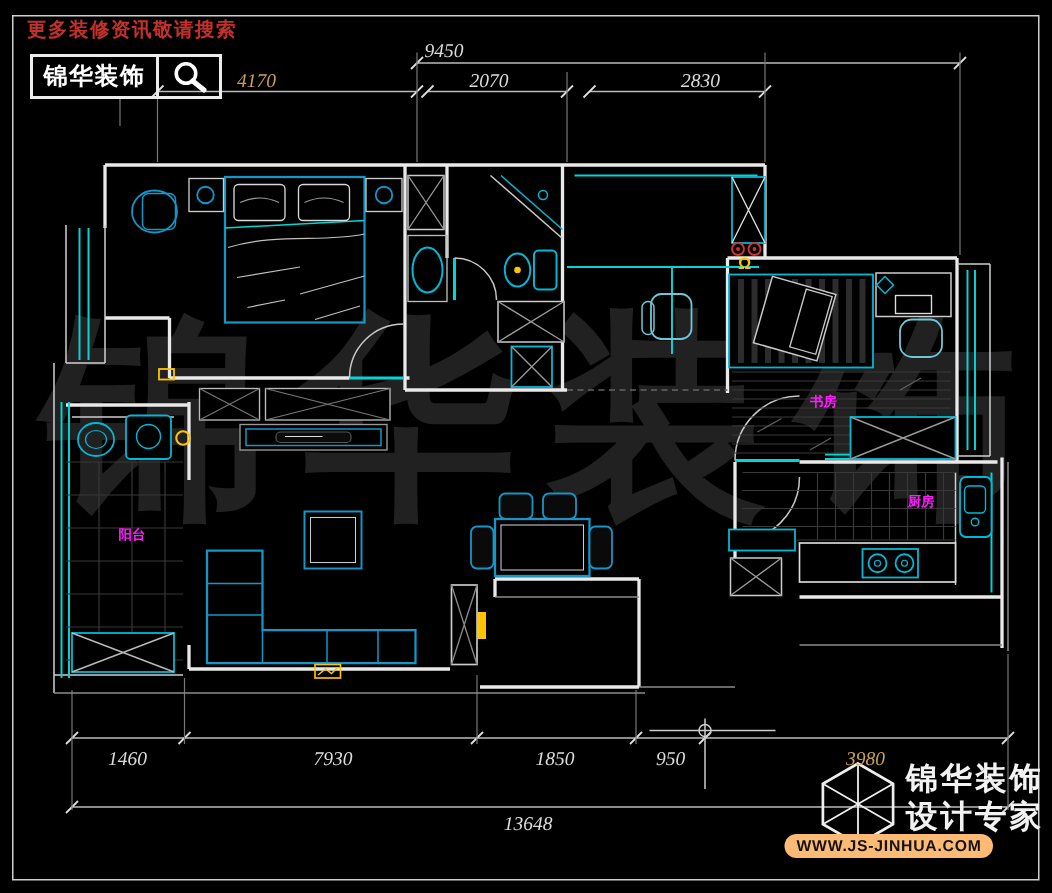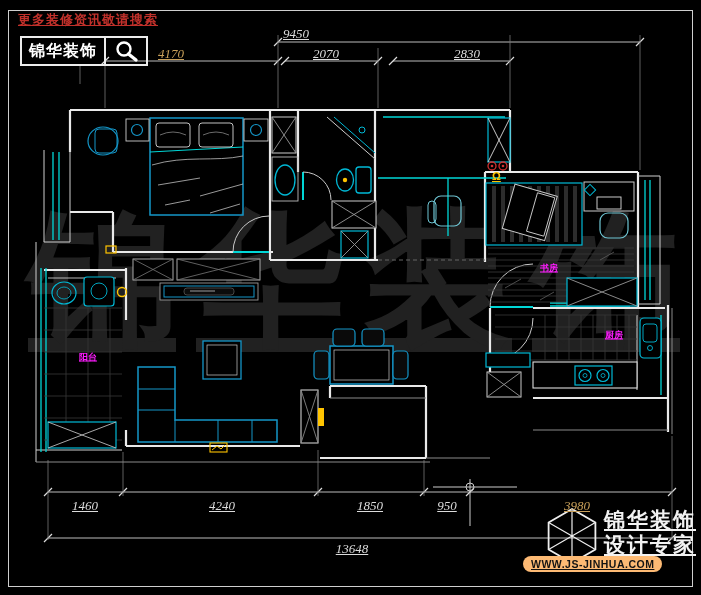--- a/index.html
+++ b/index.html
@@ -1,18 +1,18 @@
 <!DOCTYPE html>
 <html><head>
 <meta charset="utf-8">
 <style>
   html,body{margin:0;padding:0;background:#000;}
   .stage{position:relative;width:701px;height:595px;background:#000;overflow:hidden;
          font-family:"Liberation Sans",sans-serif;}
-  .abs{position:absolute;text-decoration:underline;}
+  .abs{position:absolute;}
   .dim{font:italic 13px "Liberation Serif",serif;color:#dcdcdc;white-space:nowrap;
        transform:translateX(-50%);}
   .dim.gold{color:#c9a05a;}
   .promo{font-weight:bold;font-size:13px;color:#c2312b;letter-spacing:1px;}
   .brandbox{display:flex;align-items:stretch;border:2px solid #ececec;height:26px;}
   .brandbox .cell{display:flex;align-items:center;padding:0 7px;}
   .brandbox .name{color:#fff;font-weight:bold;font-size:16px;letter-spacing:1px;
                   border-right:2px solid #ececec;}
   .roomlabel{color:#ff1cff;font-weight:bold;font-size:9px;line-height:9px;
              transform:translate(-50%,-50%);text-align:center;white-space:nowrap;}
@@ -234,21 +234,21 @@
       </svg>
     </div>
   </div>
 
   <div class="abs dim" style="left:296px;top:26px;text-align:center;">9450</div>
   <div class="abs dim gold" style="left:171px;top:46px;">4170</div>
   <div class="abs dim" style="left:326px;top:46px;">2070</div>
   <div class="abs dim" style="left:447px;top:46px;margin-left:20px;">2830</div>
 
   <div class="abs dim" style="left:85px;top:498px;">1460</div>
-  <div class="abs dim" style="left:222px;top:498px;">4240</div>
+  <div class="abs dim" style="left:222px;top:498px;">7930</div>
   <div class="abs dim" style="left:370px;top:498px;text-align:center;">1850</div>
   <div class="abs dim" style="left:447px;top:498px;">950</div>
   <div class="abs dim gold" style="left:577px;top:498px;">3980</div>
   <div class="abs dim" style="left:352px;top:541px;">13648</div>
 
   <div class="abs roomlabel" style="left:88px;top:357px;">阳台</div>
   <div class="abs roomlabel" style="left:549px;top:268px;">书房</div>
   <div class="abs roomlabel" style="left:587px;top:335px;margin-left:27px;">厨房</div>
 
   <div class="abs omega" style="left:492px;top:171px;">Ω</div>

